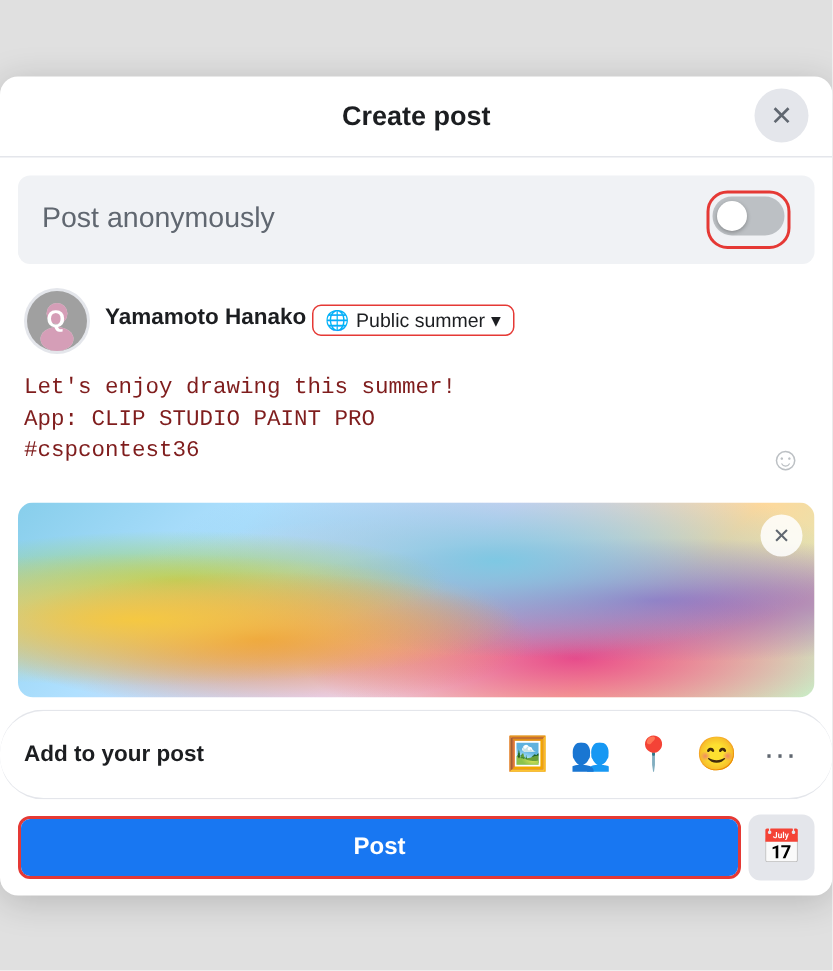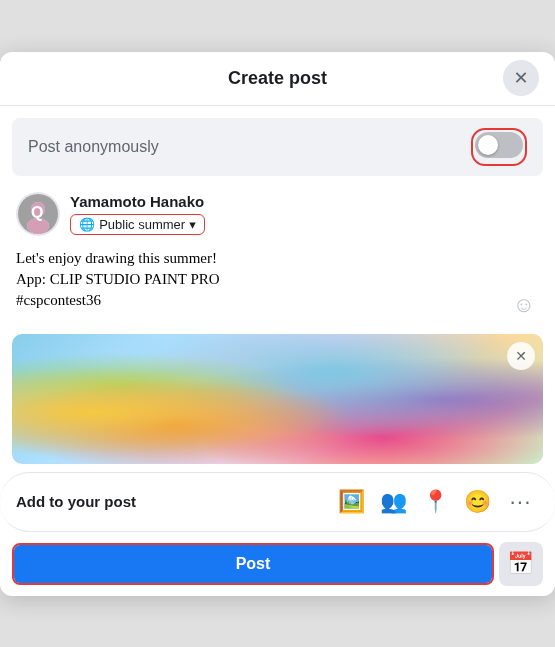--- a/index.html
+++ b/index.html
@@ -55,21 +55,21 @@
     .anon-row {
       display: flex;
       align-items: center;
       justify-content: space-between;
       padding: 10px 16px;
       background: #f0f2f5;
       margin: 12px 12px 8px 12px;
       border-radius: 8px;
     }
     .anon-label {
-      font-size: 16px;
+      font-size: 19px;
       color: #606770;
       text-align: right;
     }
     .toggle-wrapper {
       border: 2.5px solid #e53935;
       border-radius: 14px;
       padding: 2px;
     }
     .toggle {
       width: 48px;
@@ -110,21 +110,20 @@
       color: #606770;
       flex-shrink: 0;
       overflow: hidden;
     }
     .avatar svg {
       width: 40px;
       height: 40px;
     }
     .user-info {
       display: flex;
-      flex-direction: column;
       gap: 4px;
     }
     .user-name {
       font-size: 15px;
       font-weight: 700;
       color: #1c1e21;
     }
     .group-badge {
       display: inline-flex;
       align-items: center;
@@ -146,24 +145,24 @@
     
     .post-textarea-wrap {
       padding: 8px 16px 4px 16px;
       position: relative;
     }
     .post-textarea {
       width: 100%;
       border: none;
       outline: none;
       font-size: 15px;
-      color: #000000;
+      color: #7f1d1d;
       resize: none;
       min-height: 70px;
-      font-family: Liberation Serif, serif;
+      font-family: Liberation Mono, monospace;
       line-height: 1.4;
     }
     .emoji-btn {
       position: absolute;
       right: 20px;
       bottom: 8px;
       background: none;
       border: none;
       cursor: pointer;
       font-size: 22px;

